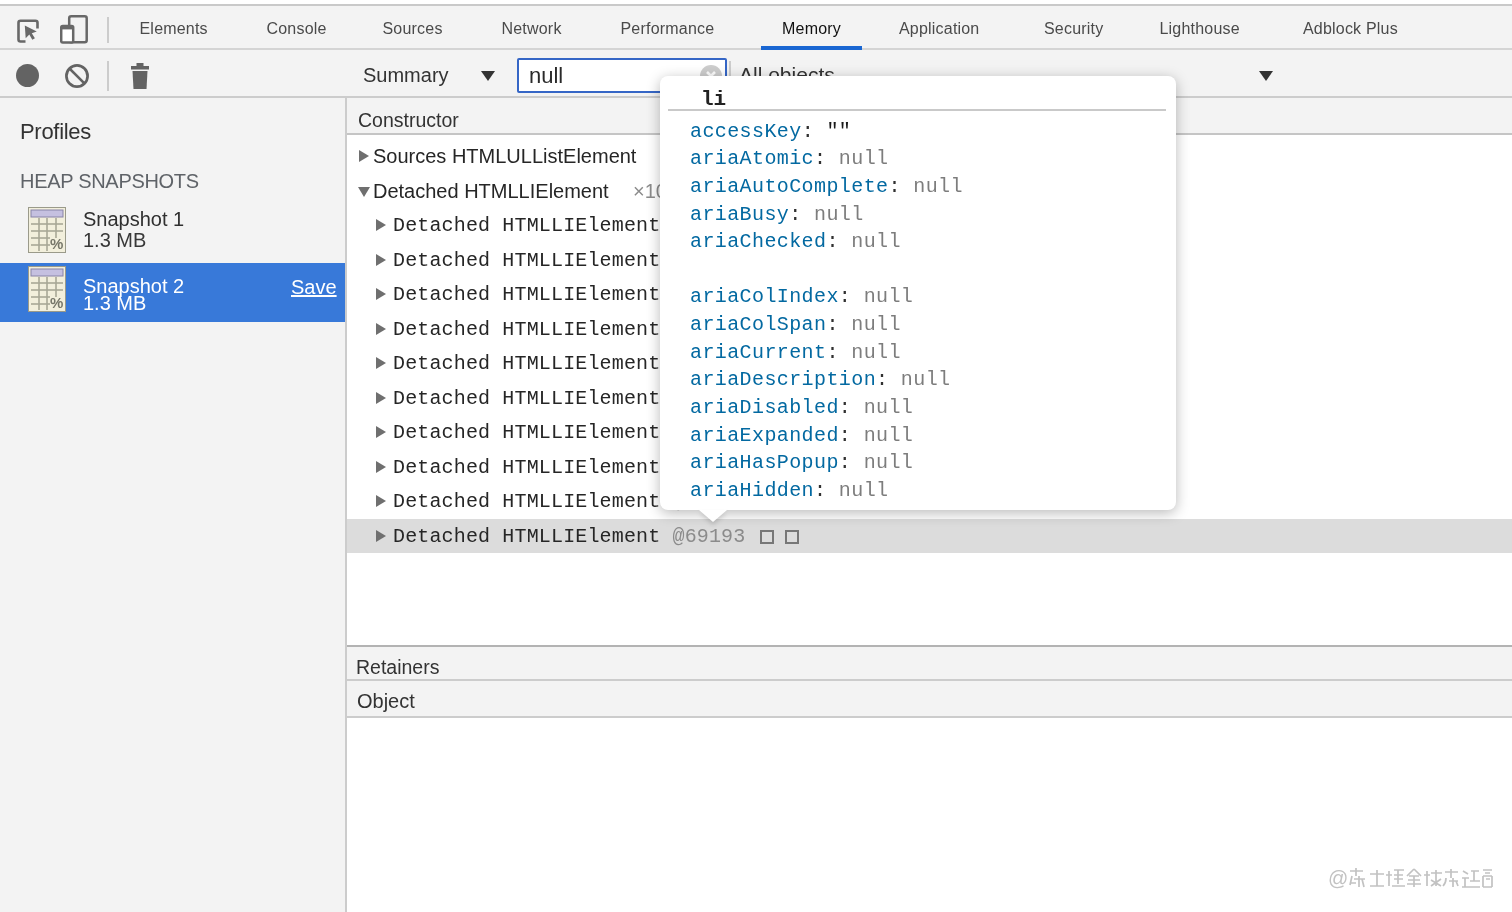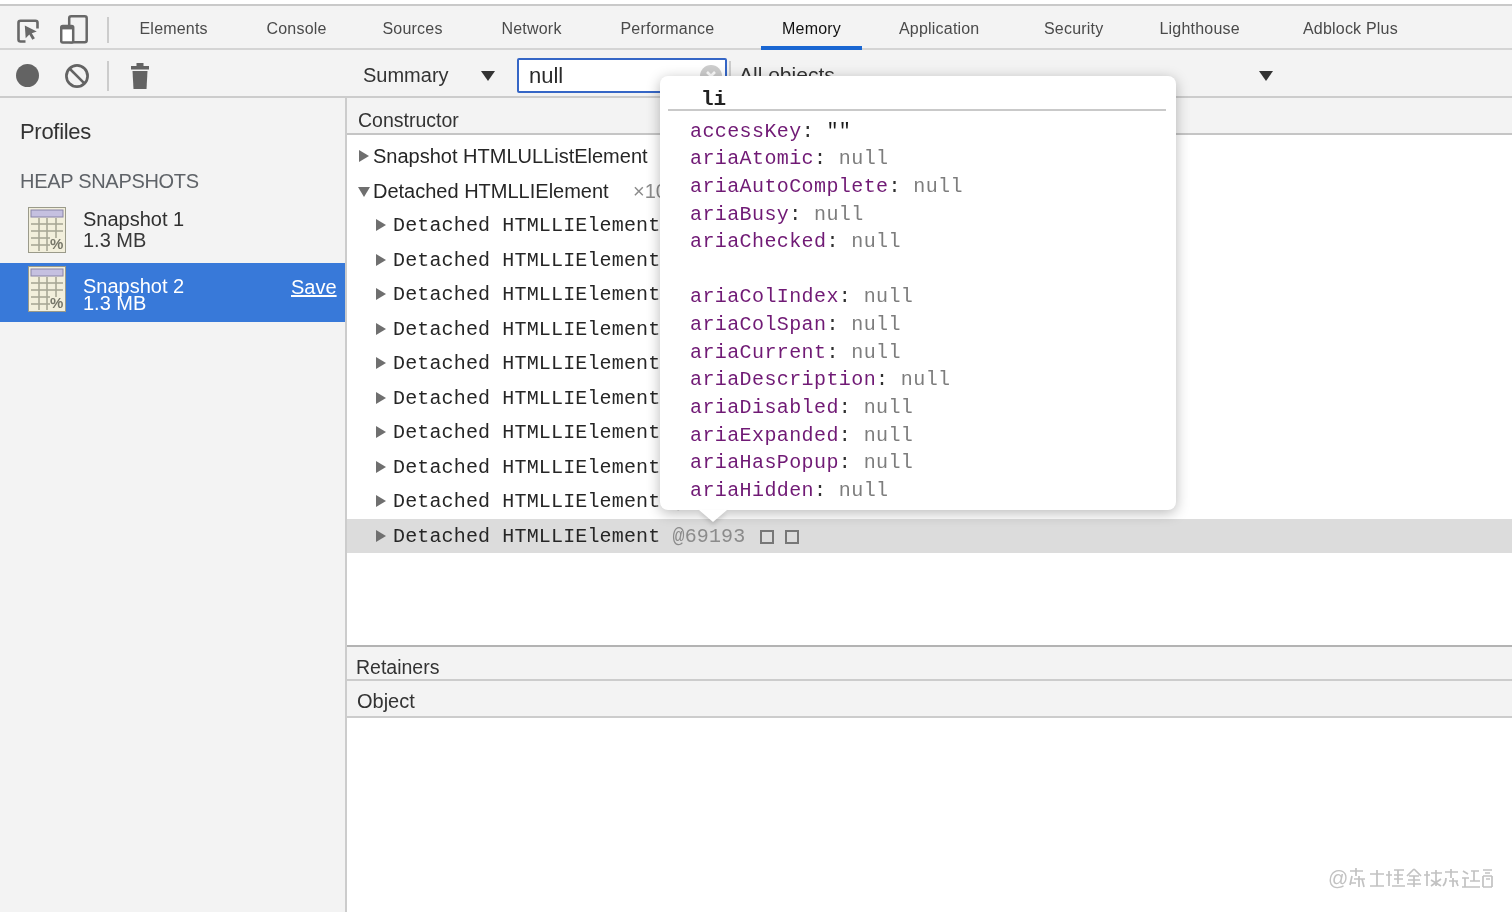--- a/index.html
+++ b/index.html
@@ -43,21 +43,21 @@
   border-bottom:2px solid #ccc; }
 
 
 #tip { left:660px; top:76px; width:516px; height:434px; background:#fff;
   border-radius:8px; box-shadow:0 3px 14px rgba(0,0,0,0.28); z-index:10;text-decoration:underline; }
 #tip .hdr { position:absolute; left:41px; top:12px; font-family:"Liberation Mono",monospace;
   font-weight:bold; font-size:21px; color:#222; }
 #tipsep { position:absolute; left:8px; top:33px; width:498px; height:2px; background:#c9c9c9; }
 .prop { position:absolute; left:30px; font-family:"Liberation Mono",monospace;
   font-size:20px; letter-spacing:0.4px; white-space:pre; line-height:26px; }
-.pname { color:#701a75;margin-top:39px; }
+.pname { color:#0369a1;margin-top:39px; }
 .pcolon { color:#303030; }
 .pnull { color:#7d7d7d; }
 .pstr { color:#1a1a1a; }
 #tiparrow { position:absolute; left:699px; top:510px; width:0; height:0; z-index:11;
   border-left:14px solid transparent; border-right:14px solid transparent;
   border-top:12px solid #fff; filter:drop-shadow(0 3px 2px rgba(0,0,0,0.15)); }
 </style>
 </head>
 <body>
 <div id="page">
@@ -148,21 +148,21 @@
       <div class="abs" style="left:83px;top:30px;font-size:20px;line-height:20px;color:#fff">1.3 MB</div>
       <div class="abs" style="left:291px;top:14px;font-size:20px;line-height:20px;color:#fff;text-decoration:underline">Save</div>
     </div>
   </div>
   <div class="abs" id="gridhdr">
       <div style="position:absolute;left:11px;top:11px;font-size:19.5px;line-height:22px;color:#333;">Constructor</div>
     </div>
   <div class="abs" id="grid">
     <div class="row" style="top:4px">
         <span class="tri r" style="left:12px;top:11px"></span>
-        <span class="abs sans" style="left:26px;top:3px;line-height:28px">Snapshot HTMLULListElement</span>
+        <span class="abs sans" style="left:26px;top:3px;line-height:28px">Sources HTMLULListElement</span>
       </div>
     <div class="row" style="top:38.5px">
         <span class="tri d" style="left:11px;top:13px"></span>
         <span class="abs sans" style="left:26px;top:3px;line-height:28px">Detached HTMLLIElement</span>
         <span class="abs gray" style="left:286px;top:3px;line-height:28px;font-size:20px">×10</span>
       </div>
     <div class="row" style="top:73px">
         <span class="tri r" style="left:29px;top:11px"></span>
         <span class="abs mono" style="left:46px;top:4px;line-height:28px">Detached HTMLLIElement <span class="gray">@69721</span></span>
       </div>

